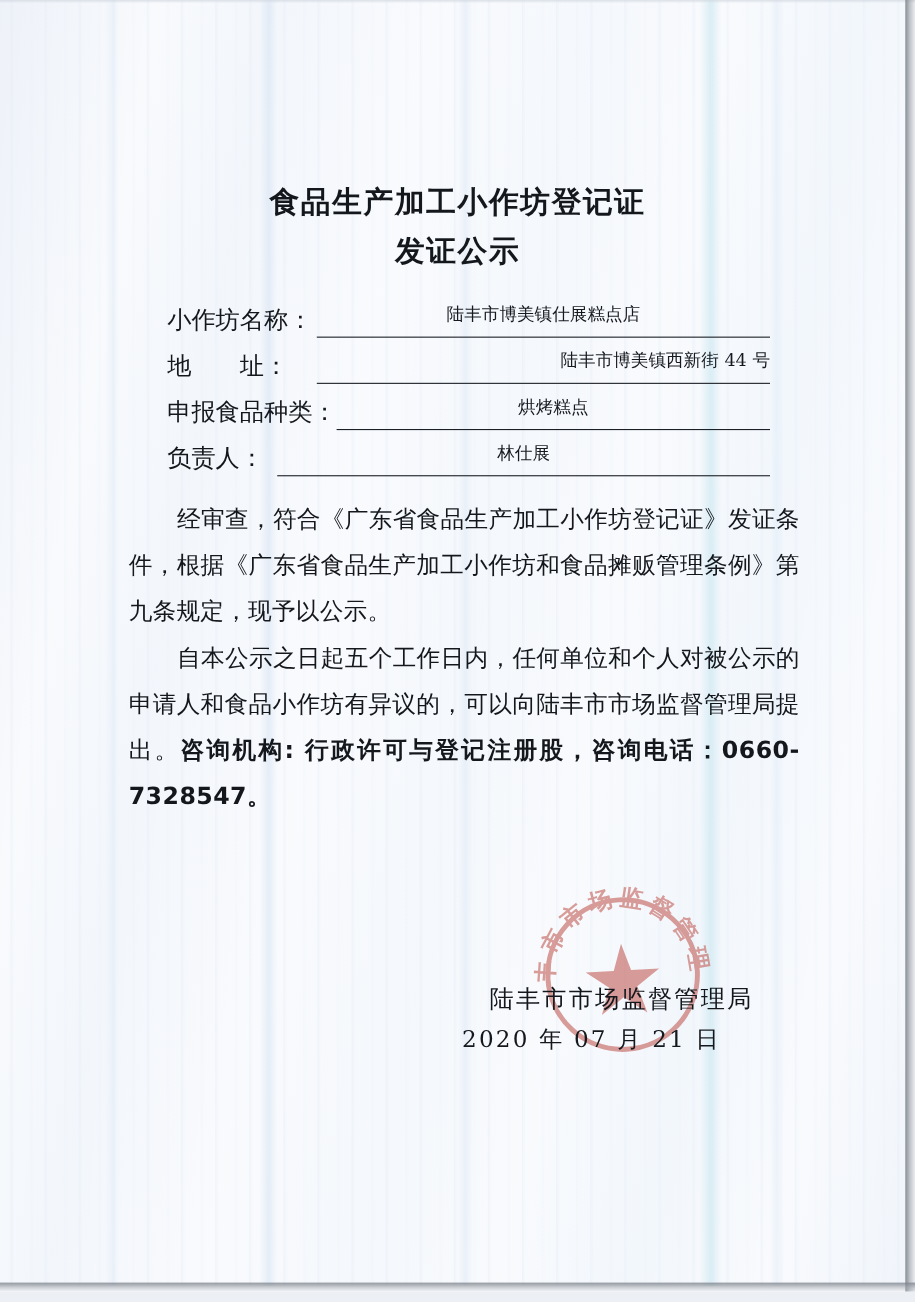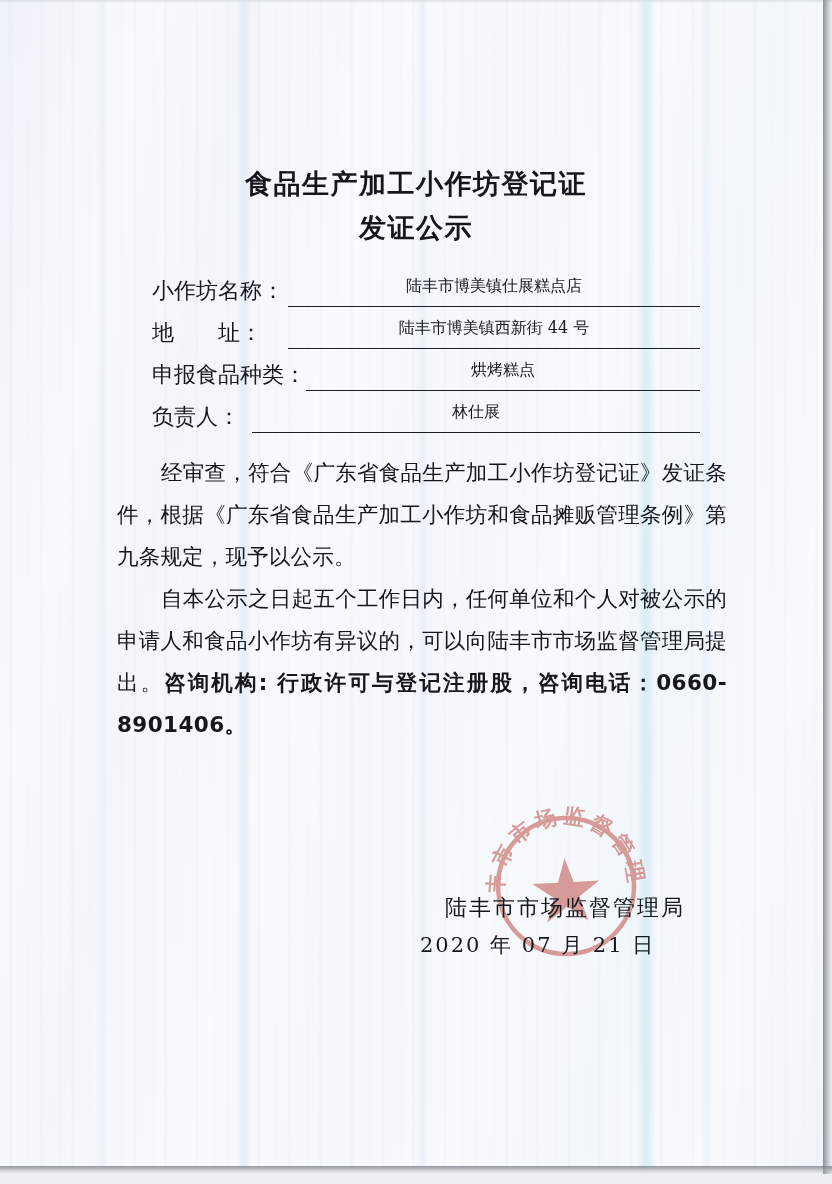--- a/index.html
+++ b/index.html
@@ -148,21 +148,21 @@
     top: 4px;
     height: 30px;
     border-bottom: 1.4px solid #1b2026;
     text-align: center;
     font-size: 16px;
     color: #161a20;
     font-family: "DejaVu Serif", "Liberation Serif", serif;
     white-space: nowrap;
   }
   .f-name   { left: 288px; width: 412px; }
-  .f-addr   { left: 288px; width: 412px; }
+  .f-addr   { left: 288px; width: 412px; text-align: right; }
   .f-person { left: 252px; width: 448px; }
   .f-kind   { left: 306px; width: 394px; }
 
   
   .para {
     position: absolute;
     left: 117px;
     width: 610px;
     font-family: "DejaVu Serif", "Liberation Serif", serif;
     font-size: 21.5px;
@@ -257,21 +257,21 @@
 
       <div class="form-row">
         <span class="form-label">负责人：</span>
         <span class="form-field f-person">林仕展</span>
       </div>
 
     </div>
 
     <div class="para" id="para-1">经审查，符合《广东省食品生产加工小作坊登记证》发证条件，根据《广东省食品生产加工小作坊和食品摊贩管理条例》第九条规定，现予以公示。</div>
 
-    <div class="para" id="para-2"><span>自本公示之日起五个工作日内，任何单位和个人对被公示的申请人和食品小作坊有异议的，可以向陆丰市市场监督管理局提出。</span><span class="emph">咨询机构: 行政许可与登记注册股，咨询电话：0660-8901406。</span></div>
+    <div class="para" id="para-2"><span>自本公示之日起五个工作日内，任何单位和个人对被公示的申请人和食品小作坊有异议的，可以向陆丰市市场监督管理局提出。</span><span class="emph">咨询机构: 行政许可与登记注册股，咨询电话：0660-7328547。</span></div>
 
     <div class="seal">
       <svg viewBox="0 0 172 172" xmlns="http://www.w3.org/2000/svg">
         <defs>
           <path id="sealArc" d="M 86,86 m -63,0 a 63,63 0 1,1 126,0" fill="none"></path>
           <path id="sealTextPath" d="M 23,86 a 63,63 0 0,1 126,0" fill="none"></path>
         </defs>
         <circle cx="86" cy="86" r="68" fill="none" stroke="#c4635c" stroke-width="4.5"></circle>
         <g fill="#c4635c" font-family="'DejaVu Serif','Liberation Serif',serif" font-size="21" font-weight="bold" letter-spacing="5">
           <text>

